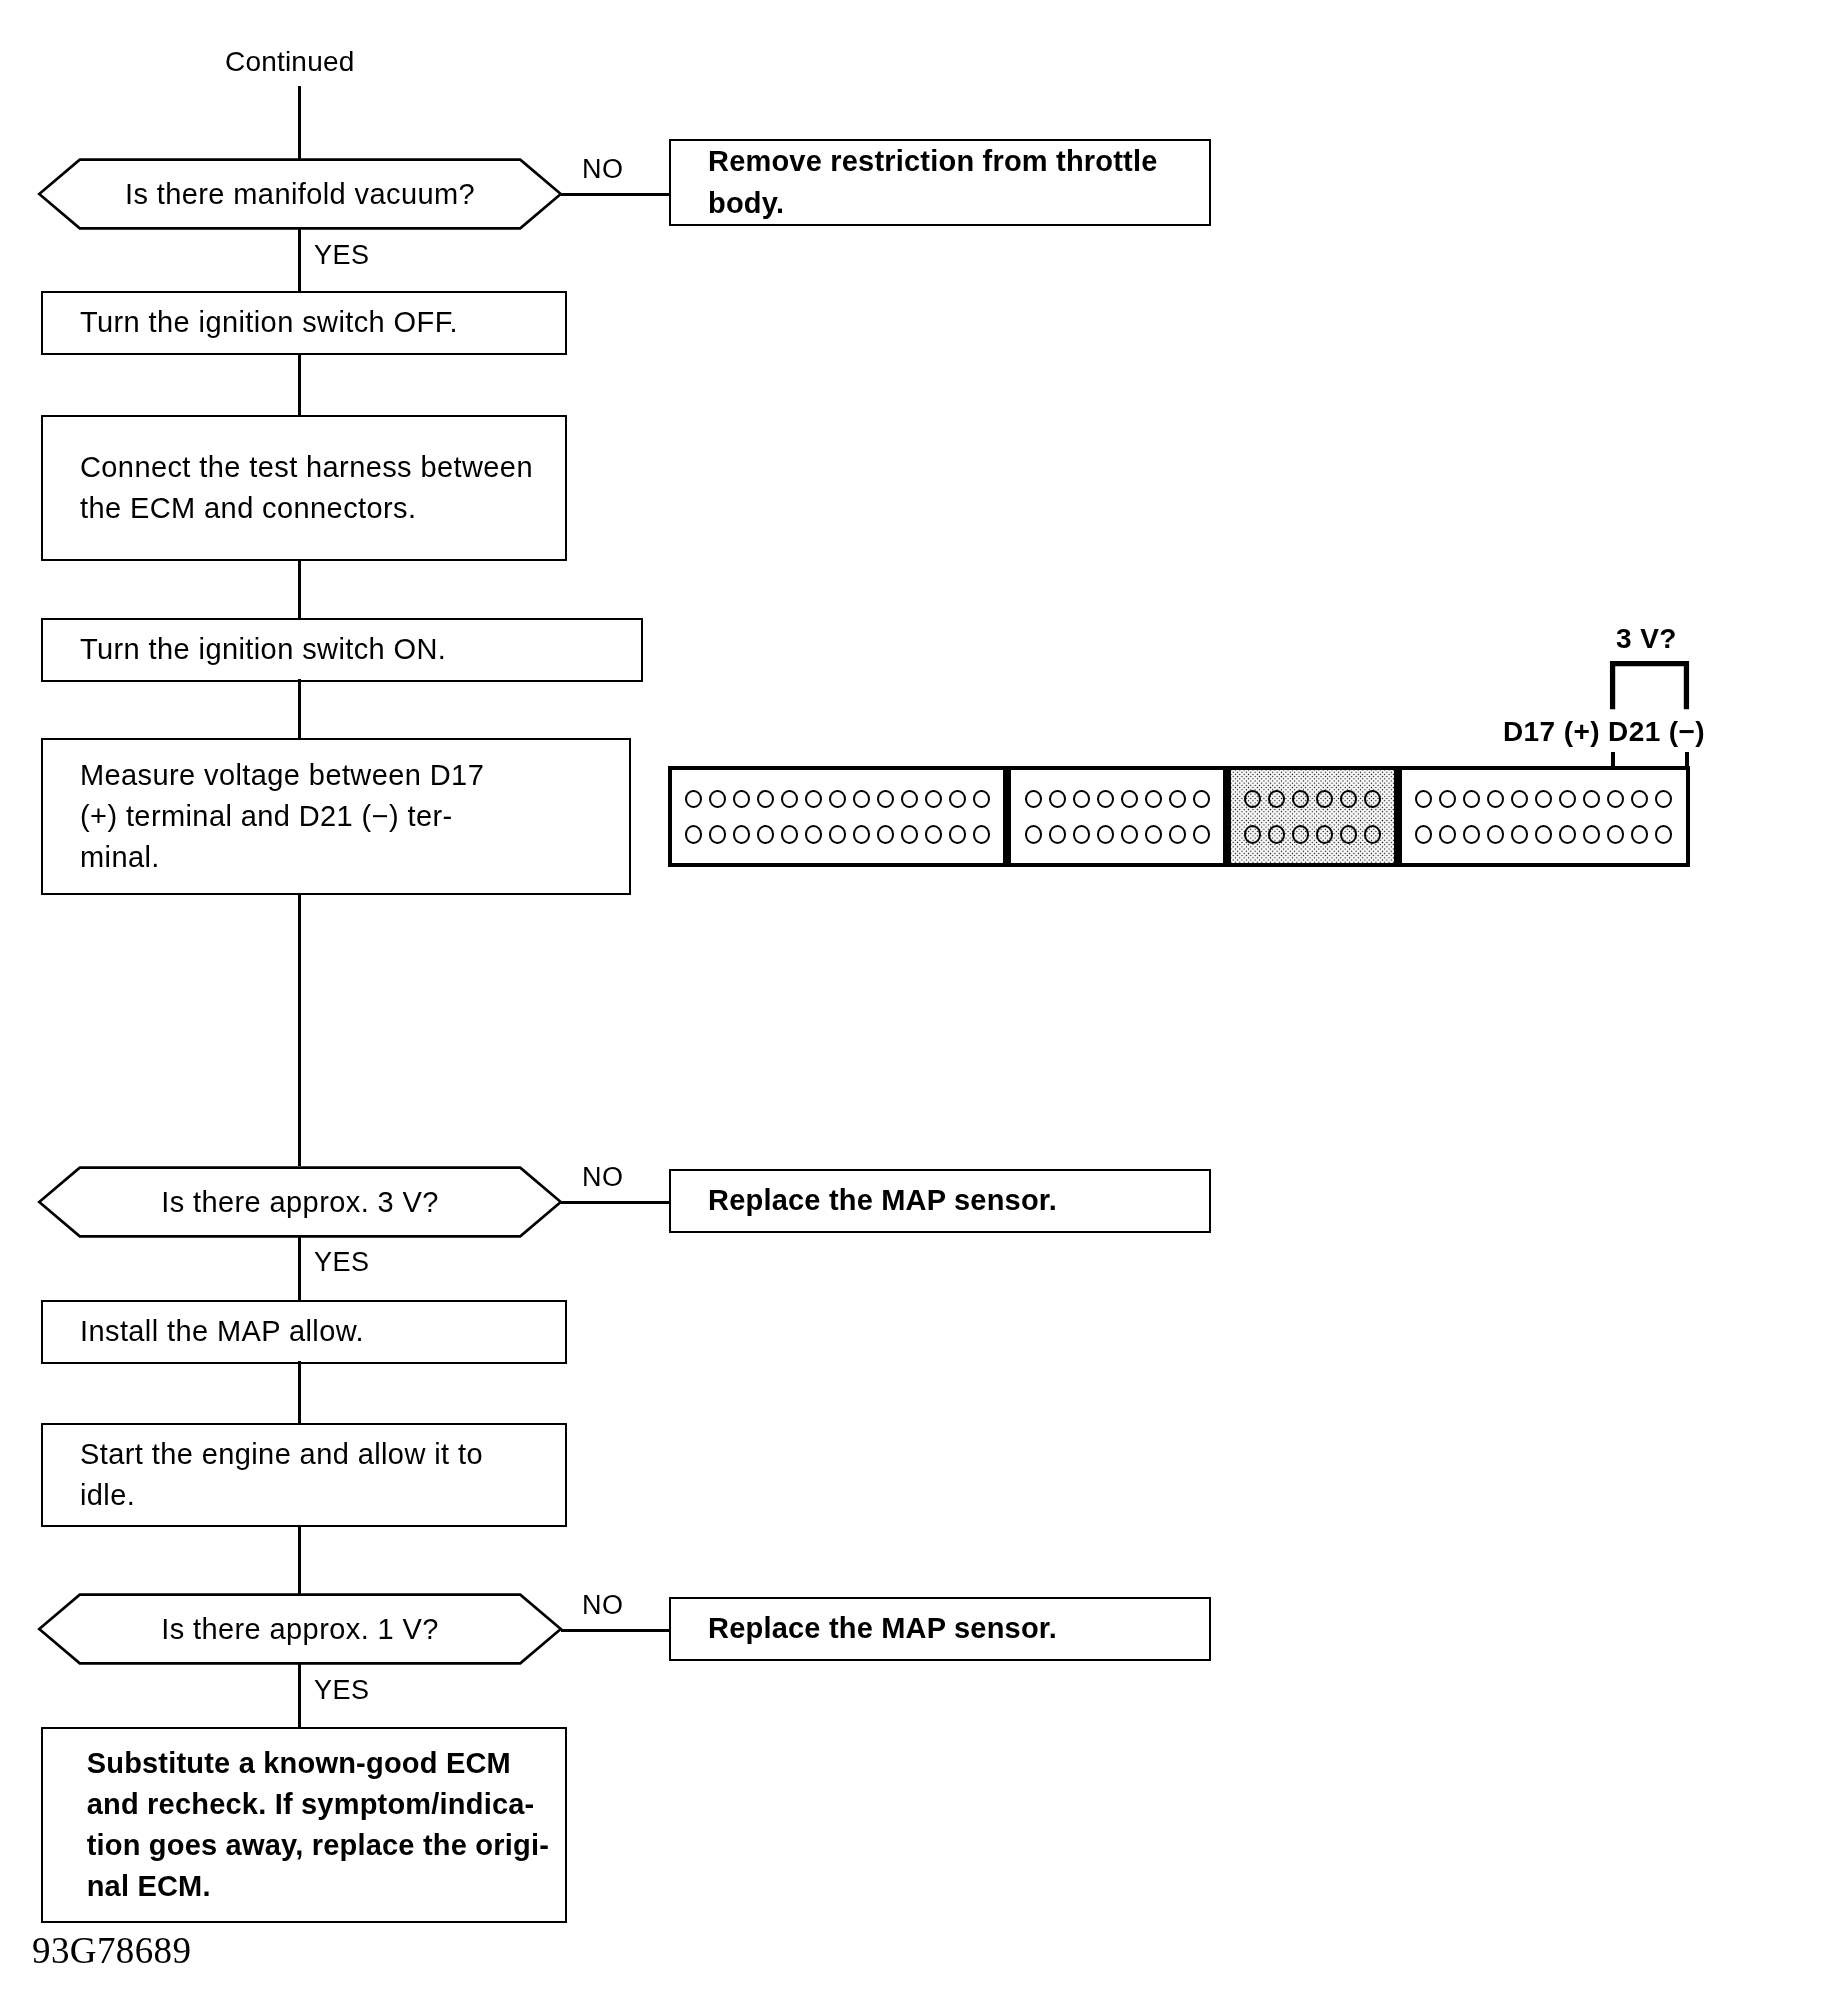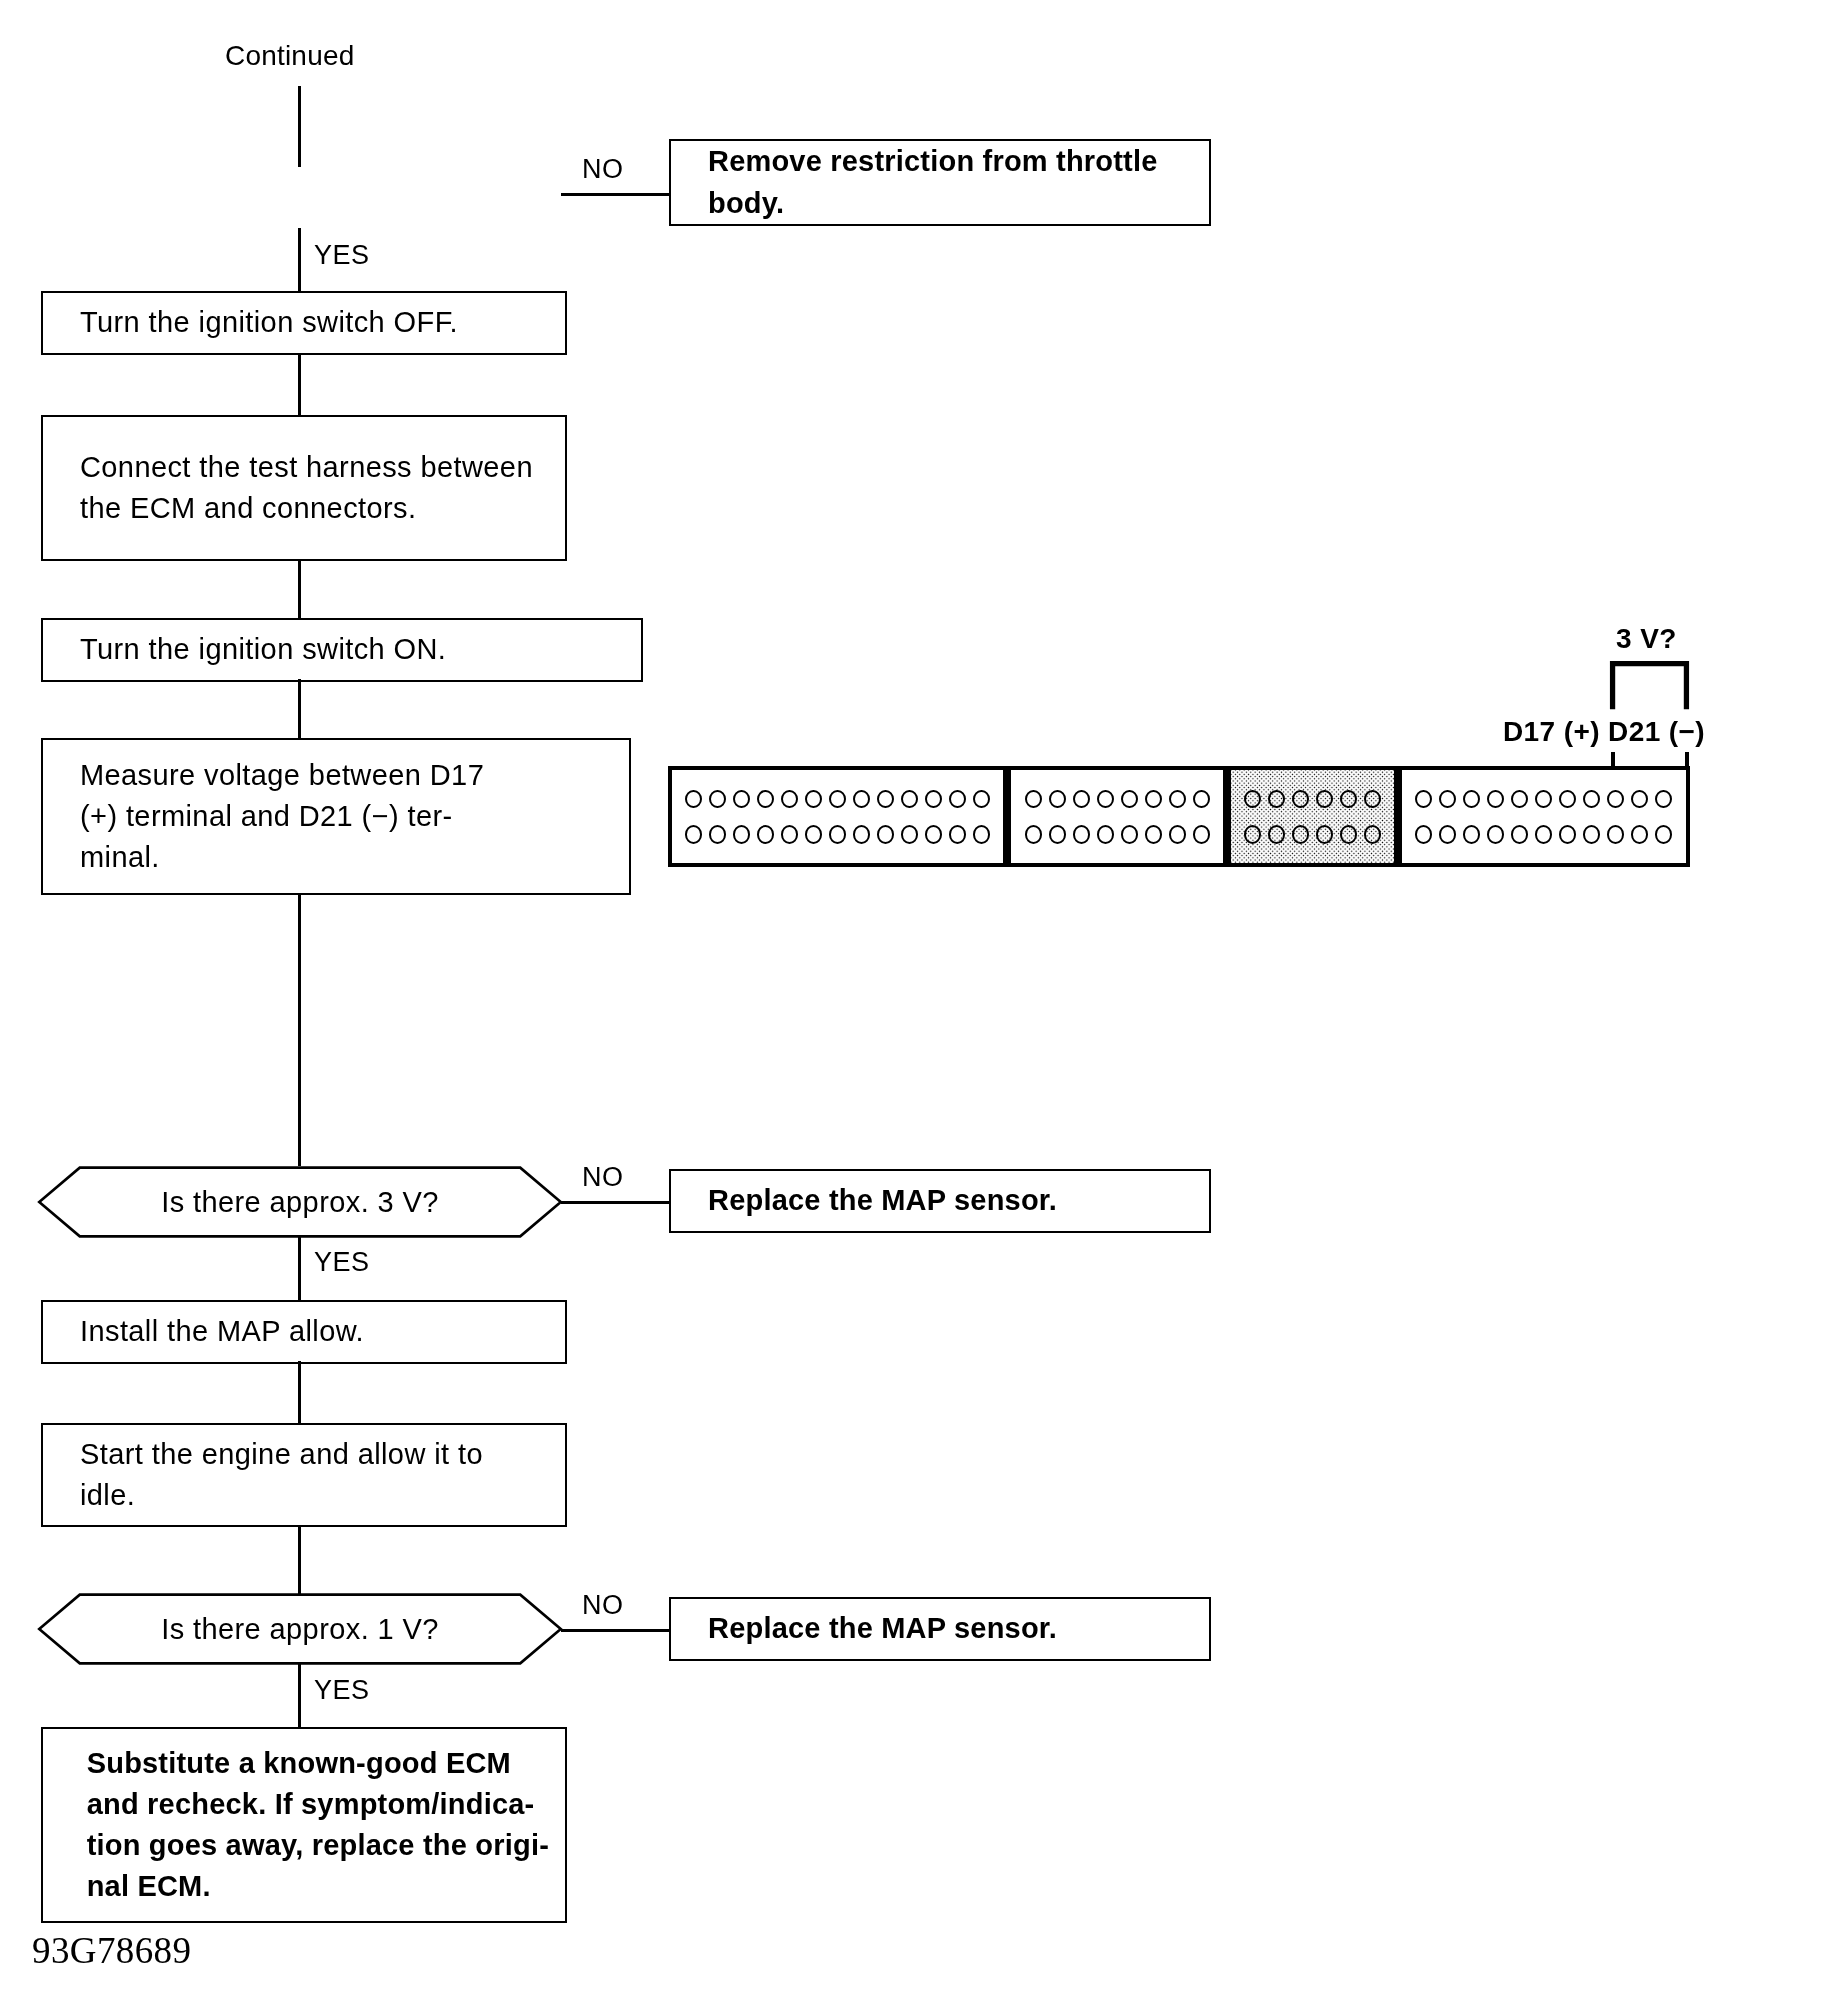--- a/index.html
+++ b/index.html
@@ -56,20 +56,21 @@
     position: absolute;
     font-size: 27px;
     letter-spacing: 0.5px;
   }
 
   
   .continued {
     position: absolute;
     font-size: 28px;
     letter-spacing: 0.2px;
+    margin-top: 6px;
   }
   .partnum {
     position: absolute;
     font-family: "Liberation Serif", serif;
     font-size: 37px;
     letter-spacing: 0.4px;
   }
 
   
   #connector-strip { position: absolute; display: flex; align-items: stretch; }
@@ -117,20 +118,26 @@
   }
 </style>
 </head>
 <body>
 
 <div id="stage">
 
   <div class="continued" style="left:225px; top:40px;">Continued</div>
   <div class="vline" style="left:298px; top:86px; height:81px;"></div>
 
+  <div class="hexwrap" style="left:37px; top:157px; width:526px; height:74px;">
+    <svg width="526" height="74" viewBox="0 0 596 84" aria-hidden="true">
+      <polygon points="2,42 48,3 548,3 594,42 548,81 48,81" fill="#ffffff" stroke="#000000" stroke-width="3"></polygon>
+    </svg>
+    <div class="hextxt">Is there manifold vacuum?</div>
+  </div>
 
   <div class="hline" style="left:561px; top:193px; width:109px;"></div>
   <div class="branch-label" style="left:582px; top:154px;">NO</div>
 
   <div class="procbox bold" style="left:669px; top:139px; width:542px; height:87px;">
     <div class="txt">Remove restriction from throttle
 body.</div>
   </div>
 
   <div class="vline" style="left:298px; top:228px; height:64px;"></div>

